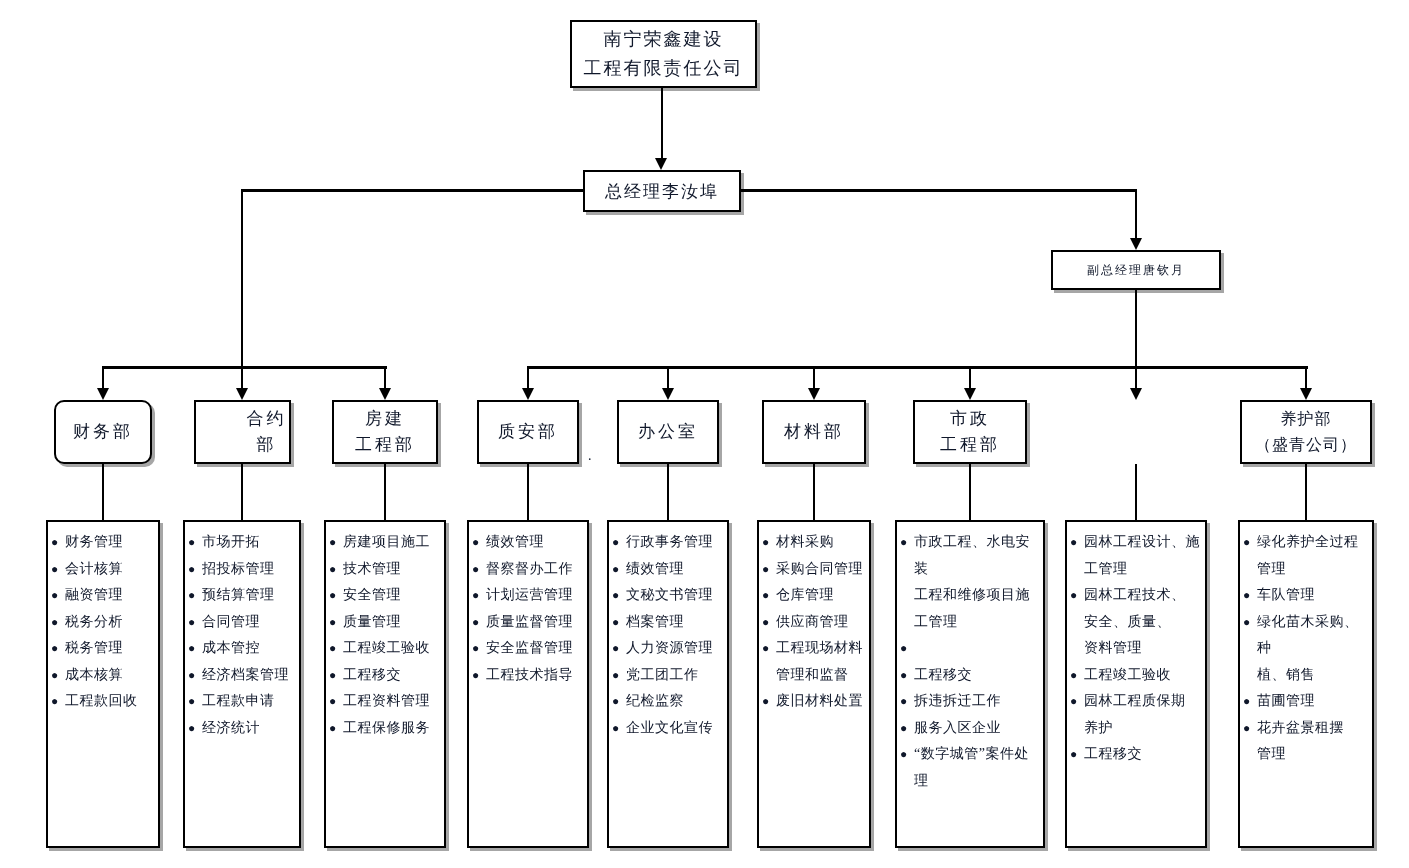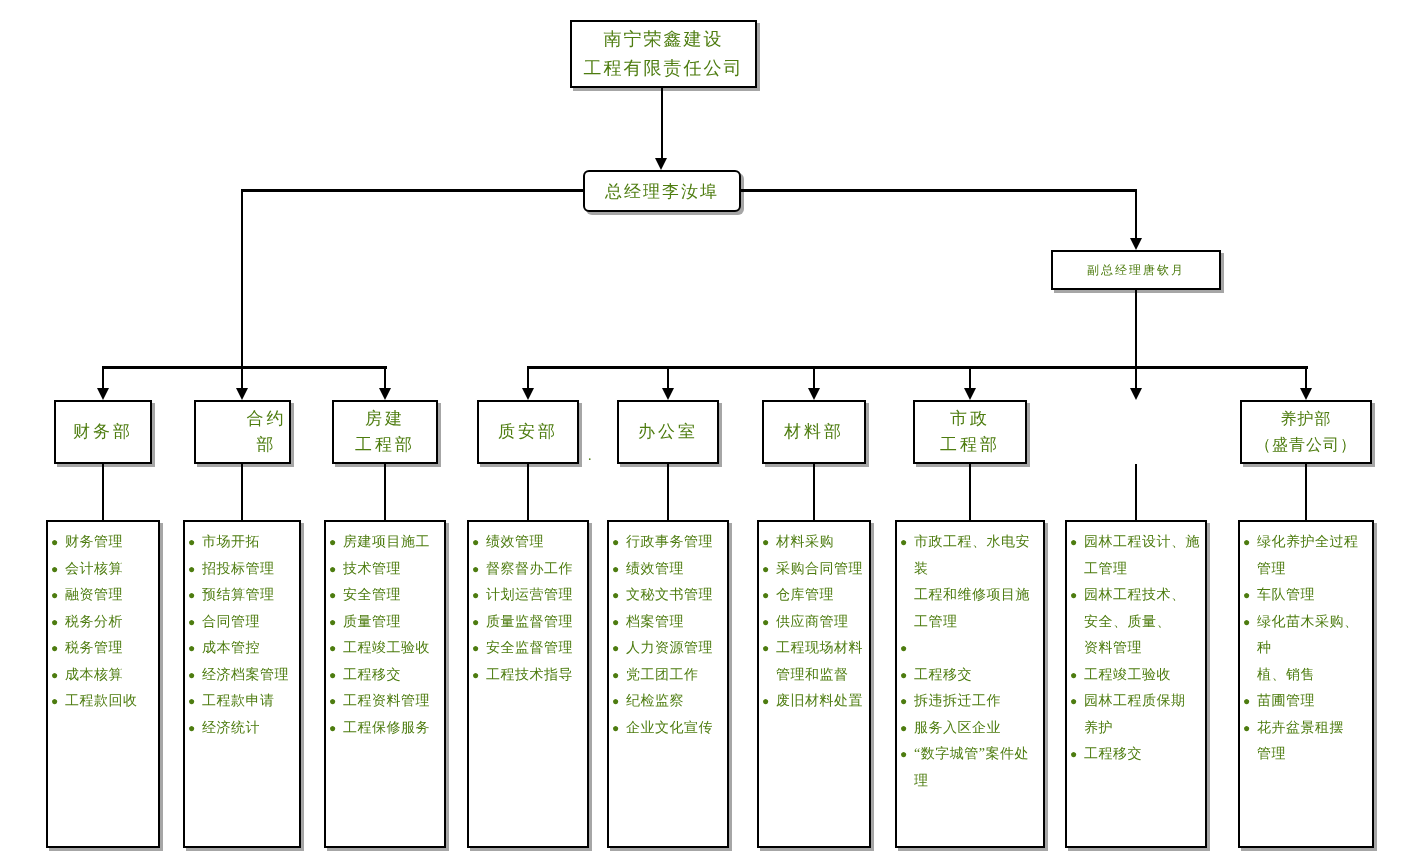--- a/index.html
+++ b/index.html
@@ -1,27 +1,27 @@
 <!DOCTYPE html>
 <html><head>
 <meta charset="utf-8">
 <style>
   html,body{margin:0;padding:0;background:#ffffff;}
   .canvas{
     position:relative;width:1409px;height:868px;background:#ffffff;overflow:hidden;
-    font-family:"Liberation Serif","DejaVu Serif",serif;color:#4d7c0f;
+    font-family:"Liberation Serif","DejaVu Serif",serif;color:#0f172a;
   }
   .box{
     position:absolute;background:#fff;border:2px solid #000;box-sizing:border-box;
     display:flex;align-items:center;justify-content:center;text-align:center;
     box-shadow:3px 3px 0 #a6a6a6;
   }
   .box .bt{white-space:pre-line;}
   .top-box{left:570px;top:20px;width:187px;height:68px;font-size:18px;letter-spacing:2px;line-height:29px;}
-  .gm-box{left:583px;top:170px;width:158px;height:42px;font-size:17px;letter-spacing:2px;border-radius:6px;}
+  .gm-box{left:583px;top:170px;width:158px;height:42px;font-size:17px;letter-spacing:2px;}
   .dgm-box{left:1051px;top:250px;width:170px;height:40px;font-size:12px;letter-spacing:2px;}
   .dept{top:400px;height:64px;font-size:17px;letter-spacing:3px;line-height:26px;}
   .list{
     position:absolute;top:520px;height:328px;background:#fff;border:2px solid #000;
     box-sizing:border-box;box-shadow:3px 3px 0 #a6a6a6;padding:7px 3px 0 3px;
   }
   .li{display:flex;line-height:26.5px;font-size:14px;letter-spacing:0.5px;}
   .blt{flex:none;width:14px;font-size:12px;}
   .txt{white-space:pre-line;}
   .hline{position:absolute;height:3px;background:#000;}
@@ -72,21 +72,21 @@
   <div class="ah" style="left:662px;top:388px;"></div>
   <div class="vline" style="left:813px;top:366px;height:23px;"></div>
   <div class="ah" style="left:808px;top:388px;"></div>
   <div class="vline" style="left:969px;top:366px;height:23px;"></div>
   <div class="ah" style="left:964px;top:388px;"></div>
   <div class="vline" style="left:1135px;top:366px;height:23px;"></div>
   <div class="ah" style="left:1130px;top:388px;"></div>
   <div class="vline" style="left:1305px;top:366px;height:23px;"></div>
   <div class="ah" style="left:1300px;top:388px;"></div>
 
-  <div class="box dept" style="left:54px;width:98px;">
+  <div class="box dept" style="left:54px;width:98px;border-radius:10px;">
       <div class="bt">财务部</div>
     </div>
   <div class="box dept" style="left:194px;width:97px;padding-left:48px;">
       <div class="bt">合约部</div>
     </div>
   <div class="box dept" style="left:332px;width:106px;">
       <div class="bt">房建
 工程部</div>
     </div>
   <div class="box dept" style="left:617px;width:102px;">

